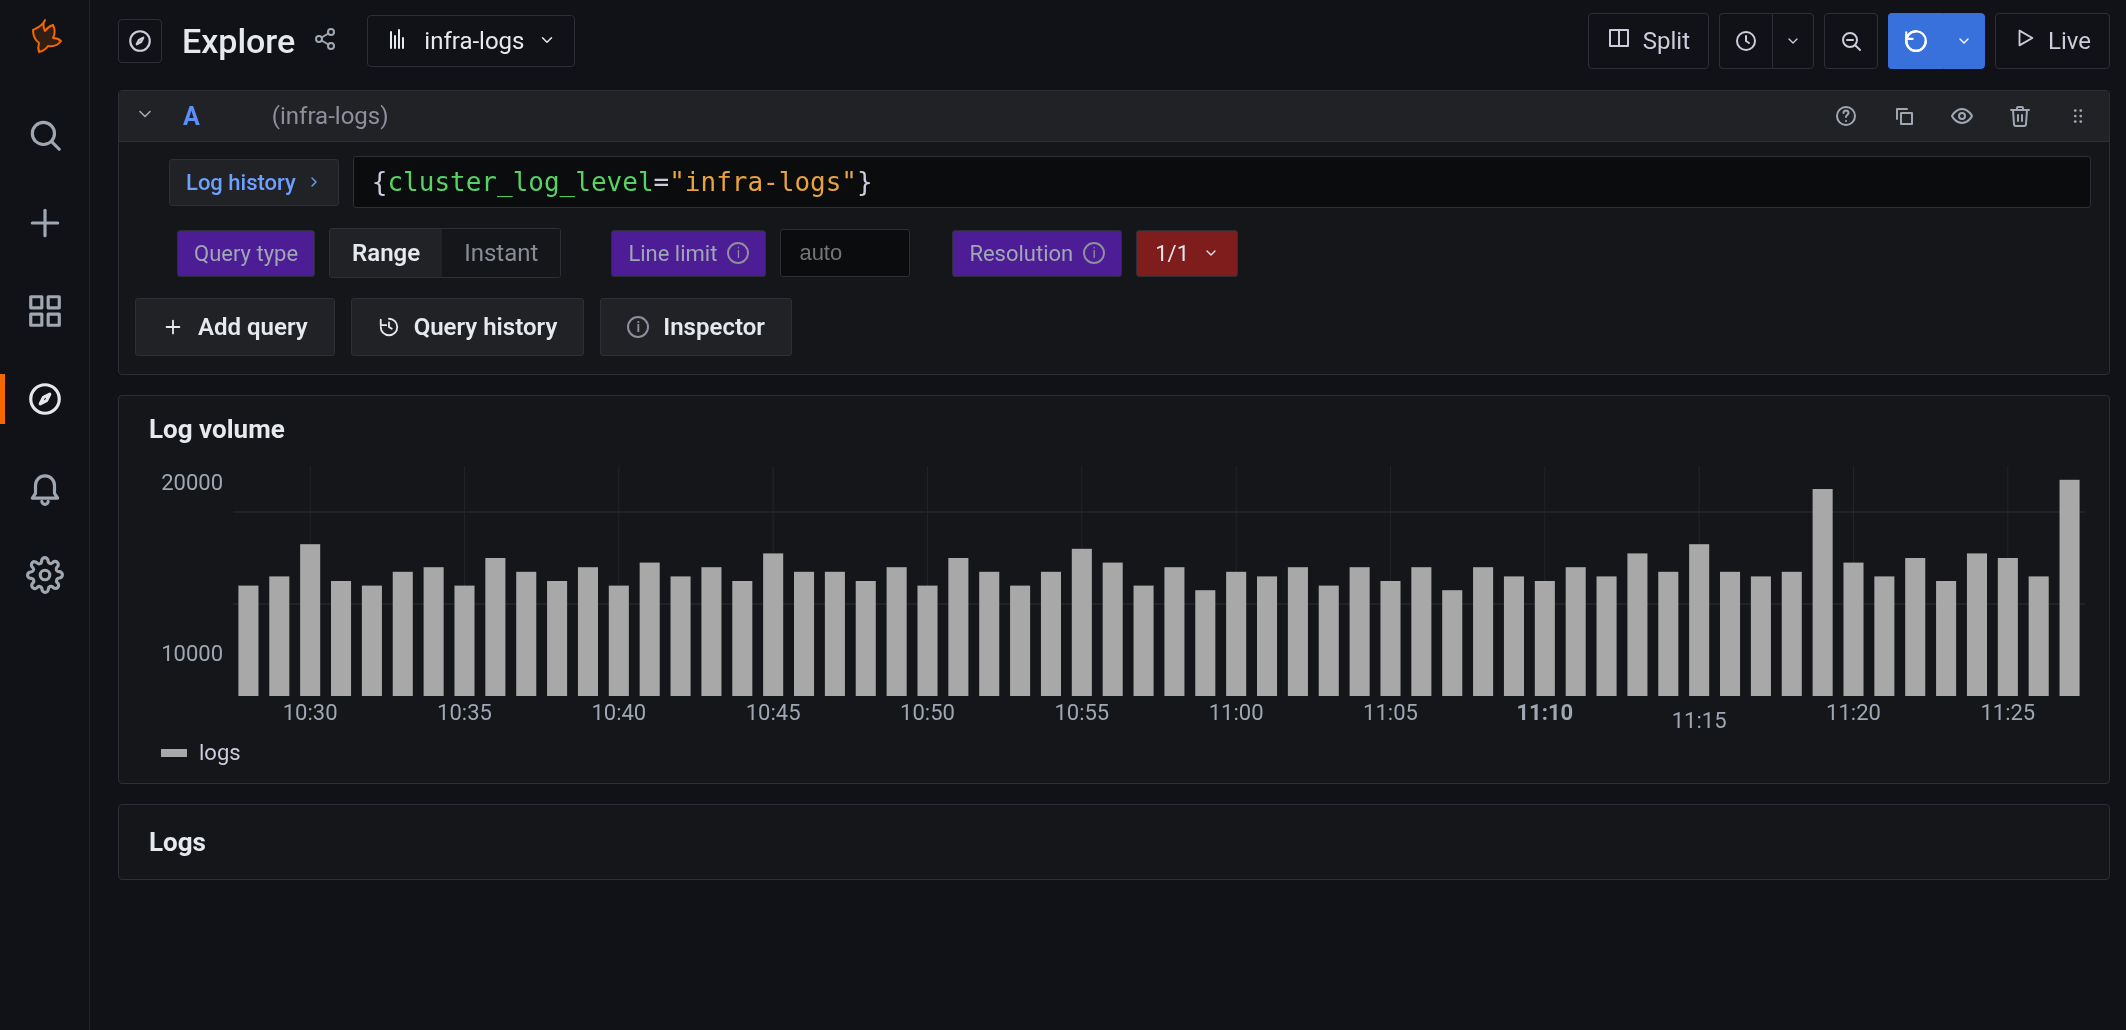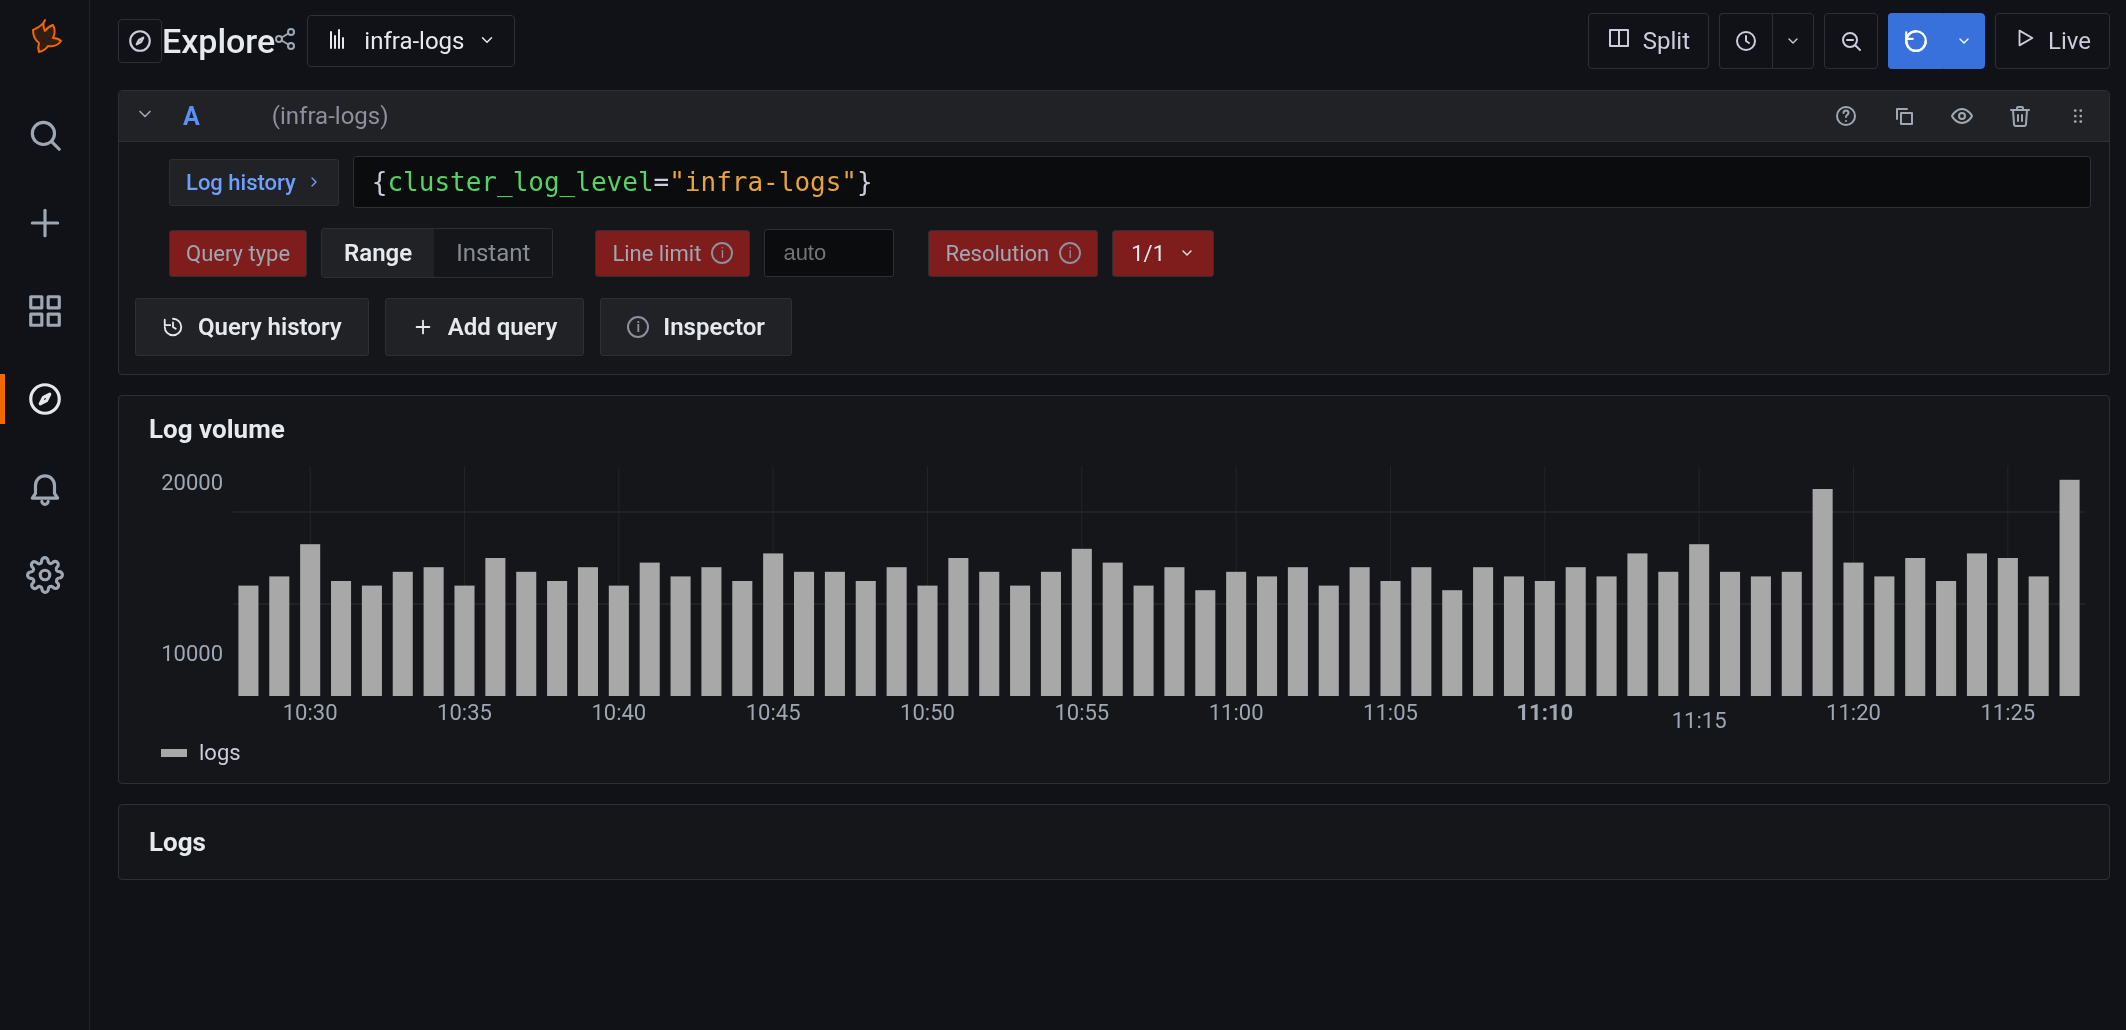--- a/index.html
+++ b/index.html
@@ -41,21 +41,21 @@
 
   
   .main { flex:1; display:flex; flex-direction:column; }
 
   
   .topbar {
     height: 82px;
     display:flex;
     align-items:center;
     padding: 0 16px 0 28px;
-    gap: 0;
+    gap: 20px;
   }
   .compass-btn { width:44px; height:44px; border:1px solid #2c2f35; border-radius:4px; display:flex; align-items:center; justify-content:center; color:#ccccdc;}
   .page-title { font-size: 34px; font-weight:500; color:#e6e9ed; }
   .share-icon { color:#9fa7b3; margin-left:-2px; }
 
   .ds-picker {
     display:flex; align-items:center; gap:14px;
     border:1px solid #2c2f35; border-radius:4px;
     padding: 10px 18px;
     margin-left: 10px;
@@ -133,27 +133,27 @@
     padding: 10px 18px;
     font-family: Menlo, Consolas, monospace;
     font-size:26px;
   }
   .tok-brace { color:#ccccdc; }
   .tok-key { color:#56d364; }
   .tok-eq { color:#ccccdc; }
   .tok-str { color:#e8a33d; }
 
   .opt-label {
-    background:#7f1d1d;
+    background:#4c1d95;
     border:1px solid #2c2f35;
     padding:10px 16px;
     border-radius:3px;
     color:#9fa7b3;
     font-size:22px;
-    display:flex; align-items:center; gap:10px;
+    display:flex; align-items:center; gap:10px;margin-left:8px;
   }
   .btn-group { display:flex; border:1px solid #2c2f35; border-radius:3px; overflow:hidden;}
   .btn-group .seg { padding:10px 22px; font-size:24px; color:#888c94; background:#141619;}
   .btn-group .seg.active { background:#202226; color:#e6e9ed; font-weight:600;}
   .text-input {
     background:#0b0c0e;
     border:1px solid #2c2f35;
     border-radius:3px;
     padding:10px 18px;
     width:130px;
@@ -452,32 +452,32 @@
             <svg viewBox="0 0 24 24" width="16" height="16">
                 <polyline points="6 9 12 15 18 9"></polyline>
               </svg>
           </div>
         </div>
       </div>
 
       <div class="actions" style="padding-left:16px; padding-bottom:18px;">
         <div class="action-btn">
           <svg viewBox="0 0 24 24" width="22" height="22">
+              <line x1="12" y1="5" x2="12" y2="19"></line>
+              <line x1="5" y1="12" x2="19" y2="12"></line>
+            </svg>
+          <span>Add query</span>
+        </div>
+        <div class="action-btn">
+          <svg viewBox="0 0 24 24" width="22" height="22">
               <path d="M3 12a9 9 0 109-9"></path>
               <polyline points="3 4 3 10 9 10"></polyline>
               <polyline points="12 7 12 12 15 14"></polyline>
             </svg>
           <span>Query history</span>
-        </div>
-        <div class="action-btn">
-          <svg viewBox="0 0 24 24" width="22" height="22">
-              <line x1="12" y1="5" x2="12" y2="19"></line>
-              <line x1="5" y1="12" x2="19" y2="12"></line>
-            </svg>
-          <span>Add query</span>
         </div>
         <div class="action-btn">
           <span class="info-circle">i</span>
           <span>Inspector</span>
         </div>
       </div>
     </div>
 
     <div class="panel volpanel">
       <div class="voltitle">Log volume</div>

